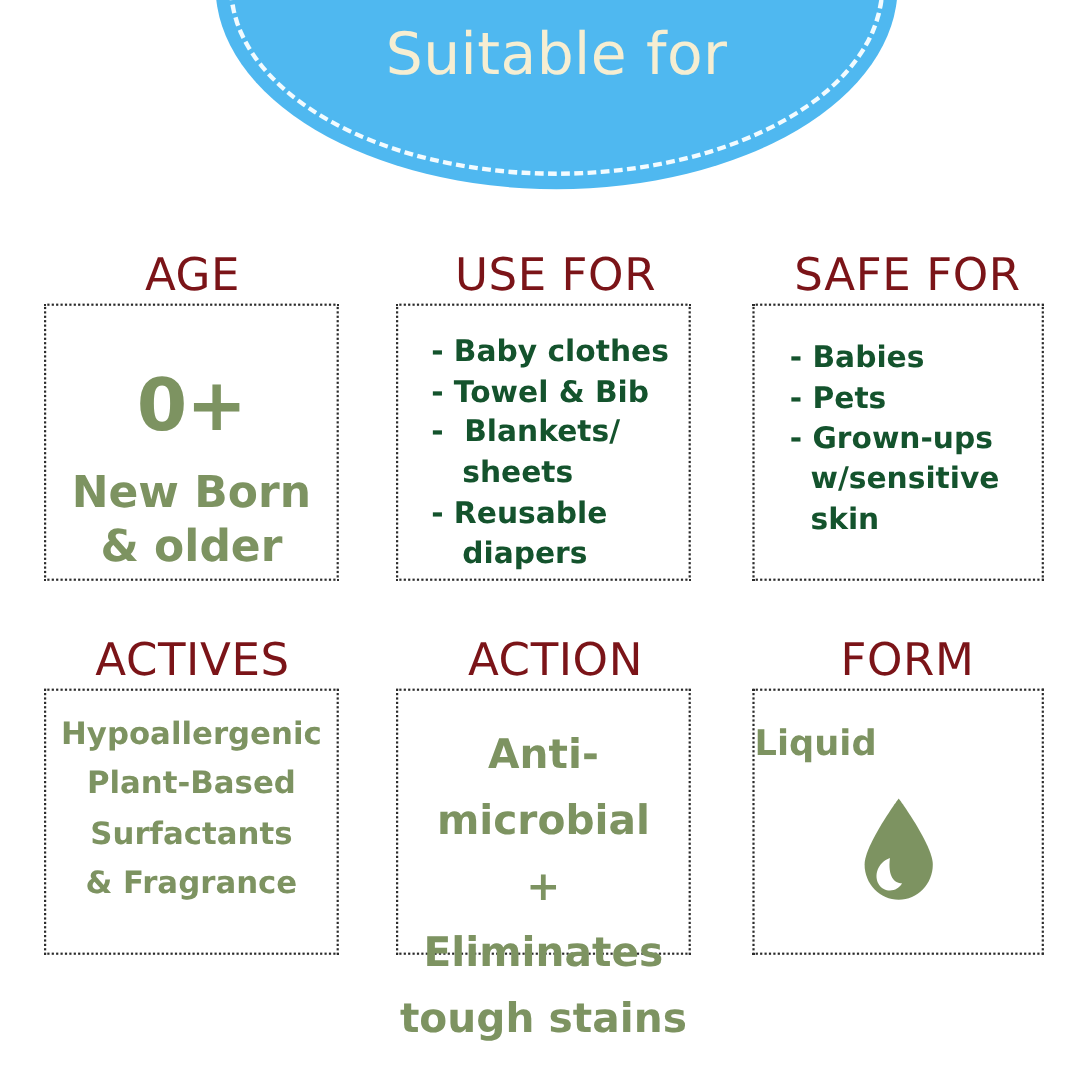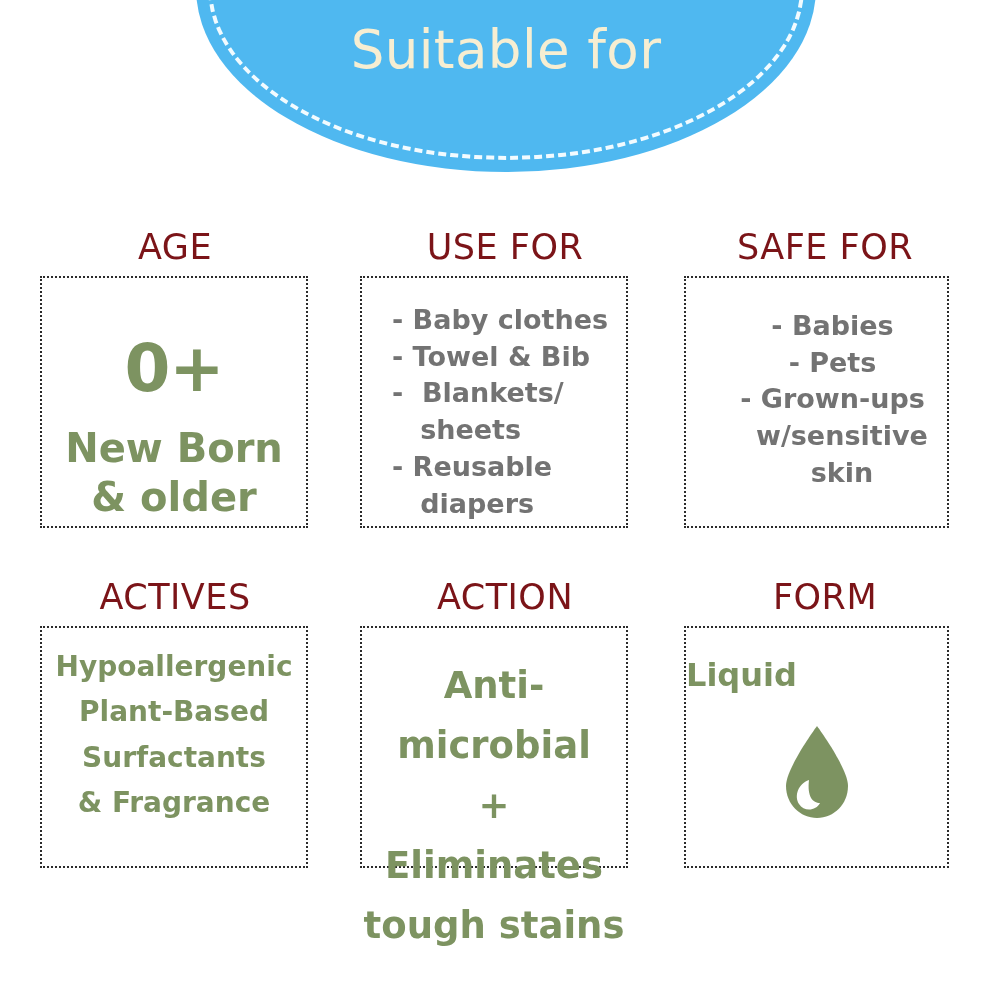--- a/index.html
+++ b/index.html
@@ -75,21 +75,21 @@
   .row-1 { height: 350px; }
   .row-2 { height: 300px; }
 
   .card {
     position: relative;
     box-sizing: border-box;
   }
   .card-head {
     text-align: center;
     color: #7b1418;
-    font-size: 35px;
+    font-size: 41px;
     font-weight: 400;
     letter-spacing: 0.5px;
     line-height: 1.1;
     height: 48px;
     font-family: "DejaVu Sans", sans-serif;
   }
   .card-box {
     position: relative;
     box-sizing: border-box;
     border: 2px dotted #2b2b2b;
@@ -130,32 +130,32 @@
     font-family: "DejaVu Sans", sans-serif;
   }
 
   
   .c2 { width: 330px; }
   .c2 .card-box { width: 268px; margin-left: 20px; height: 252px; }
   .c2 .card-body { top: 24px; padding-left: 30px; }
 
   
   .c3 { width: 310px; }
-  .c3 .card-box { width: 265px; margin-left: 14px; height: 252px; text-align: center; }
+  .c3 .card-box { width: 265px; margin-left: 14px; height: 252px; }
   .c3 .card-body { top: 30px; padding-left: 32px; }
 
   .bullet-list {
     list-style: none;
     margin: 0;
     padding: 0;
   }
   .bullet-list li {
     font-size: 27px;
     line-height: 1.36;
-    color: #737373;
+    color: #14532d;
     font-weight: bold;
     white-space: pre;
   }
 
   
   .c4 { width: 330px; margin-left: 10px; }
   .c4 .card-box { width: 268px; margin-left: 30px; height: 242px; }
   .c4 .card-body { top: 16px; text-align: center; }
   .c4 .line { font-size: 28px; line-height: 1.62; }
 

